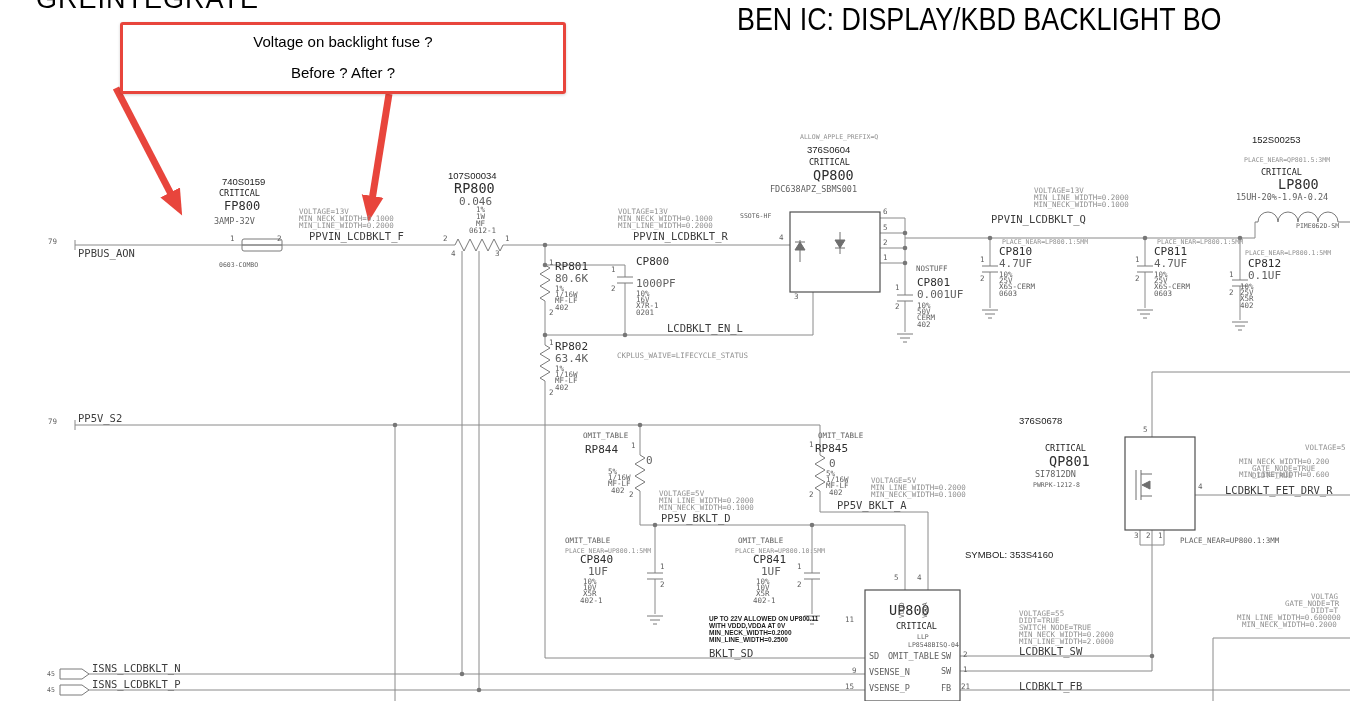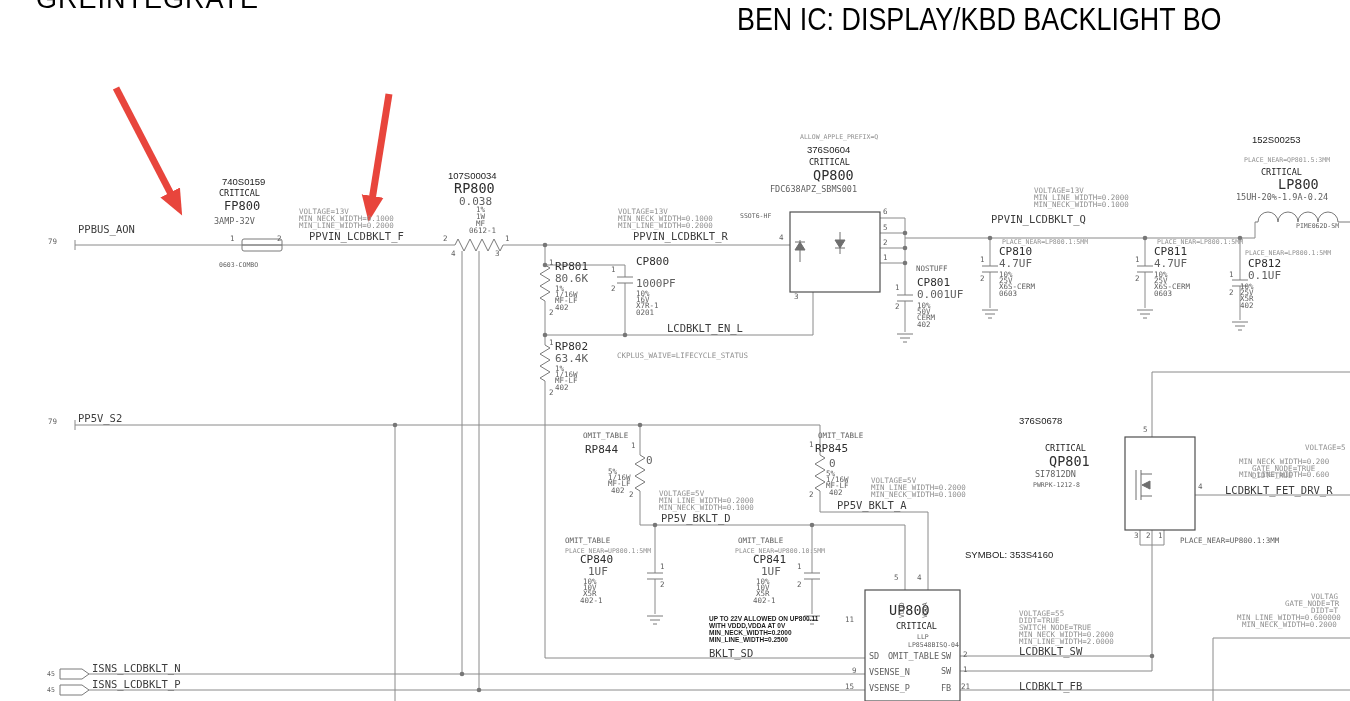--- a/index.html
+++ b/index.html
@@ -133,23 +133,27 @@
 
     <g>
       <line x1="116" y1="88" x2="172" y2="196" stroke="#e8453c" stroke-width="7" marker-end="url(#ah)"></line>
       <line x1="389" y1="94" x2="372" y2="200" stroke="#e8453c" stroke-width="7" marker-end="url(#ah)"></line>
     </g>
   </svg>
 
   <div class="lbl sans title-left">GREINTEGRATE</div>
   <div class="lbl sans title-right">BEN IC: DISPLAY/KBD BACKLIGHT BO</div>
 
+  <div class="ann-box">
+    <div class="ann-line" style="margin-top:8px">Voltage on backlight fuse ?</div>
+    <div class="ann-line" style="margin-top:14px">Before ? After ?</div>
+  </div>
 
   <span class="lbl f6 cmp" style="left:48px;top:238px">79</span>
-  <span class="lbl f10 net" style="left:78px;top:224px">PPBUS_AON</span>
+  <span class="lbl f10 net" style="left:78px;top:248px">PPBUS_AON</span>
   <span class="lbl f6 atr" style="left:299px;top:208px">VOLTAGE=13V</span>
   <span class="lbl f6 atr" style="left:299px;top:215px">MIN_NECK_WIDTH=0.1000</span>
   <span class="lbl f6 atr" style="left:299px;top:222px">MIN_LINE_WIDTH=0.2000</span>
   <span class="lbl f10 net" style="left:309px;top:231px">PPVIN_LCDBKLT_F</span>
   <span class="lbl f6 atr" style="left:618px;top:208px">VOLTAGE=13V</span>
   <span class="lbl f6 atr" style="left:618px;top:215px">MIN_NECK_WIDTH=0.1000</span>
   <span class="lbl f6 atr" style="left:618px;top:222px">MIN_LINE_WIDTH=0.2000</span>
   <span class="lbl f10 net" style="left:633px;top:231px">PPVIN_LCDBKLT_R</span>
   <span class="lbl f6 atr" style="left:1034px;top:187px">VOLTAGE=13V</span>
   <span class="lbl f6 atr" style="left:1034px;top:194px">MIN_LINE_WIDTH=0.2000</span>
@@ -194,21 +198,21 @@
   <span class="lbl sans dark f8" style="left:222px;top:177px">740S0159</span>
   <span class="lbl f7 dark" style="left:219px;top:189px">CRITICAL</span>
   <span class="lbl f12 ref" style="left:224px;top:200px">FP800</span>
   <span class="lbl f7 cmp" style="left:214px;top:217px">3AMP-32V</span>
   <span class="lbl f6 cmp" style="left:230px;top:235px">1</span>
   <span class="lbl f6 cmp" style="left:277px;top:235px">2</span>
   <span class="lbl f5 cmp" style="left:219px;top:262px">0603-COMBO</span>
 
   <span class="lbl sans dark f8" style="left:448px;top:171px">107S00034</span>
   <span class="lbl f13 ref" style="left:454px;top:182px">RP800</span>
-  <span class="lbl f11 cmp" style="left:459px;top:196px">0.038</span>
+  <span class="lbl f11 cmp" style="left:459px;top:196px">0.046</span>
   <span class="lbl f6 cmp" style="left:476px;top:206px">1%</span>
   <span class="lbl f6 cmp" style="left:476px;top:213px">1W</span>
   <span class="lbl f6 cmp" style="left:476px;top:220px">MF</span>
   <span class="lbl f6 cmp" style="left:469px;top:227px">0612-1</span>
   <span class="lbl f6 cmp" style="left:443px;top:235px">2</span>
   <span class="lbl f6 cmp" style="left:505px;top:235px">1</span>
   <span class="lbl f6 cmp" style="left:451px;top:250px">4</span>
   <span class="lbl f6 cmp" style="left:495px;top:250px">3</span>
 
   <span class="lbl f6 cmp" style="left:549px;top:259px">1</span>

